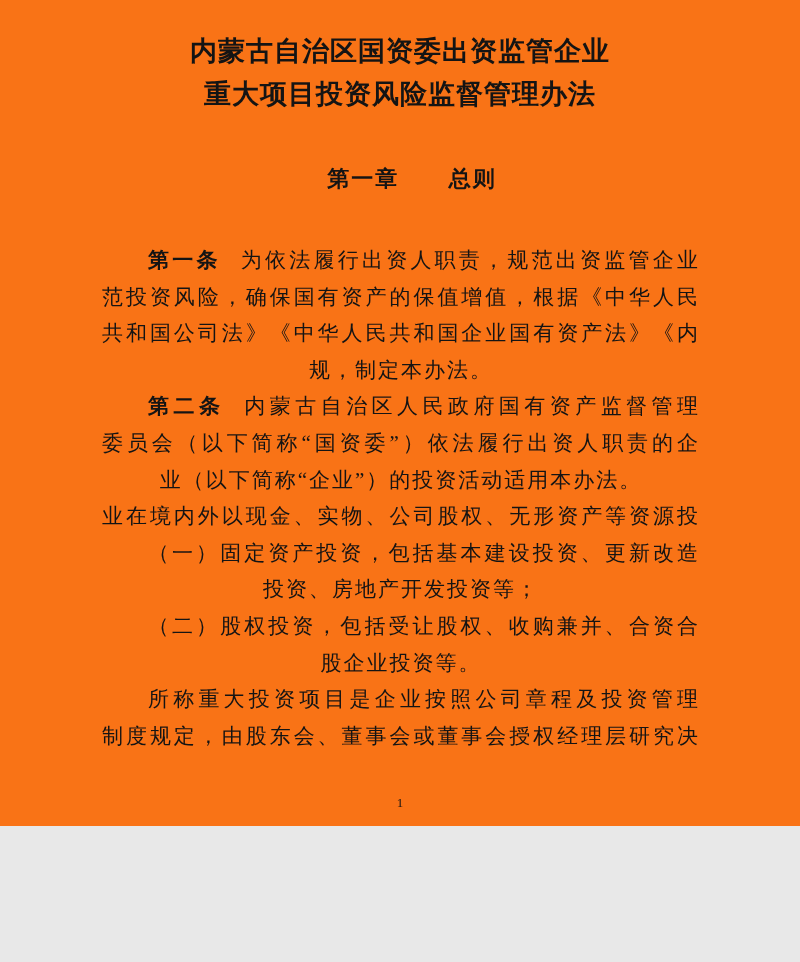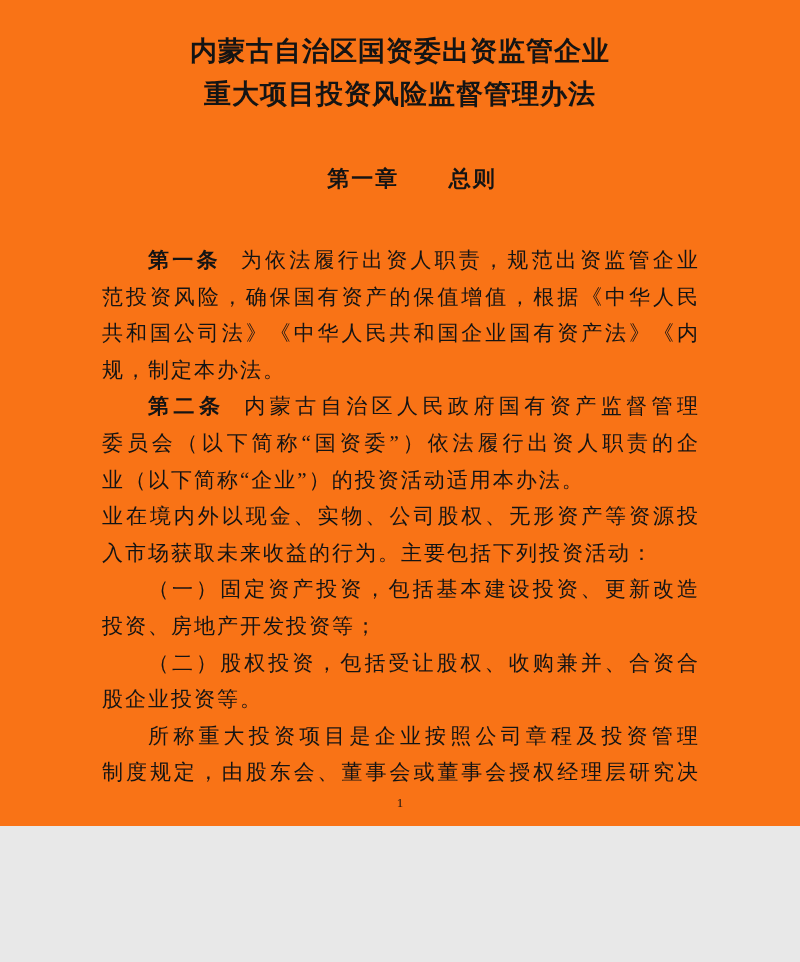--- a/index.html
+++ b/index.html
@@ -44,21 +44,21 @@
     top: 242px;
     left: 102px;
     width: 598px;
     font-size: 21px;
   }
   .line {
     height: 36.6px;
     line-height: 36.6px;
     letter-spacing: 2px;
     white-space: nowrap;
-    text-align: left;
+    text-align: center;
   }
   .line.justify {
     white-space: normal;
     text-align: justify;
     text-align-last: justify;
     text-justify: inter-character;
   }
   .line.indent { padding-left: 46px; }
   .art-label { font-weight: bold; margin-right: 20px; }
   .page-number {
@@ -88,21 +88,20 @@
 
   <div class="doc-body">
       <div class="line indent justify"><span class="art-label">第一条</span><span>为依法履行出资人职责，规范出资监管企业</span></div>
       <div class="line justify"><span>范投资风险，确保国有资产的保值增值，根据《中华人民</span></div>
       <div class="line justify"><span>共和国公司法》《中华人民共和国企业国有资产法》《内</span></div>
       <div class="line"><span>规，制定本办法。</span></div>
       <div class="line indent justify"><span class="art-label">第二条</span><span>内蒙古自治区人民政府国有资产监督管理</span></div>
       <div class="line justify"><span>委员会（以下简称“国资委”）依法履行出资人职责的企</span></div>
       <div class="line"><span>业（以下简称“企业”）的投资活动适用本办法。</span></div>
       <div class="line justify"><span>业在境内外以现金、实物、公司股权、无形资产等资源投</span></div>
-      <div class="line"><span>入市场获取未来收益的行为。主要包括下列投资活动：</span></div>
       <div class="line indent justify"><span>（一）固定资产投资，包括基本建设投资、更新改造</span></div>
       <div class="line"><span>投资、房地产开发投资等；</span></div>
       <div class="line indent justify"><span>（二）股权投资，包括受让股权、收购兼并、合资合</span></div>
       <div class="line"><span>股企业投资等。</span></div>
       <div class="line indent justify"><span>所称重大投资项目是企业按照公司章程及投资管理</span></div>
       <div class="line justify"><span>制度规定，由股东会、董事会或董事会授权经理层研究决</span></div>
     </div>
 
   <div class="page-number">1</div>
 

